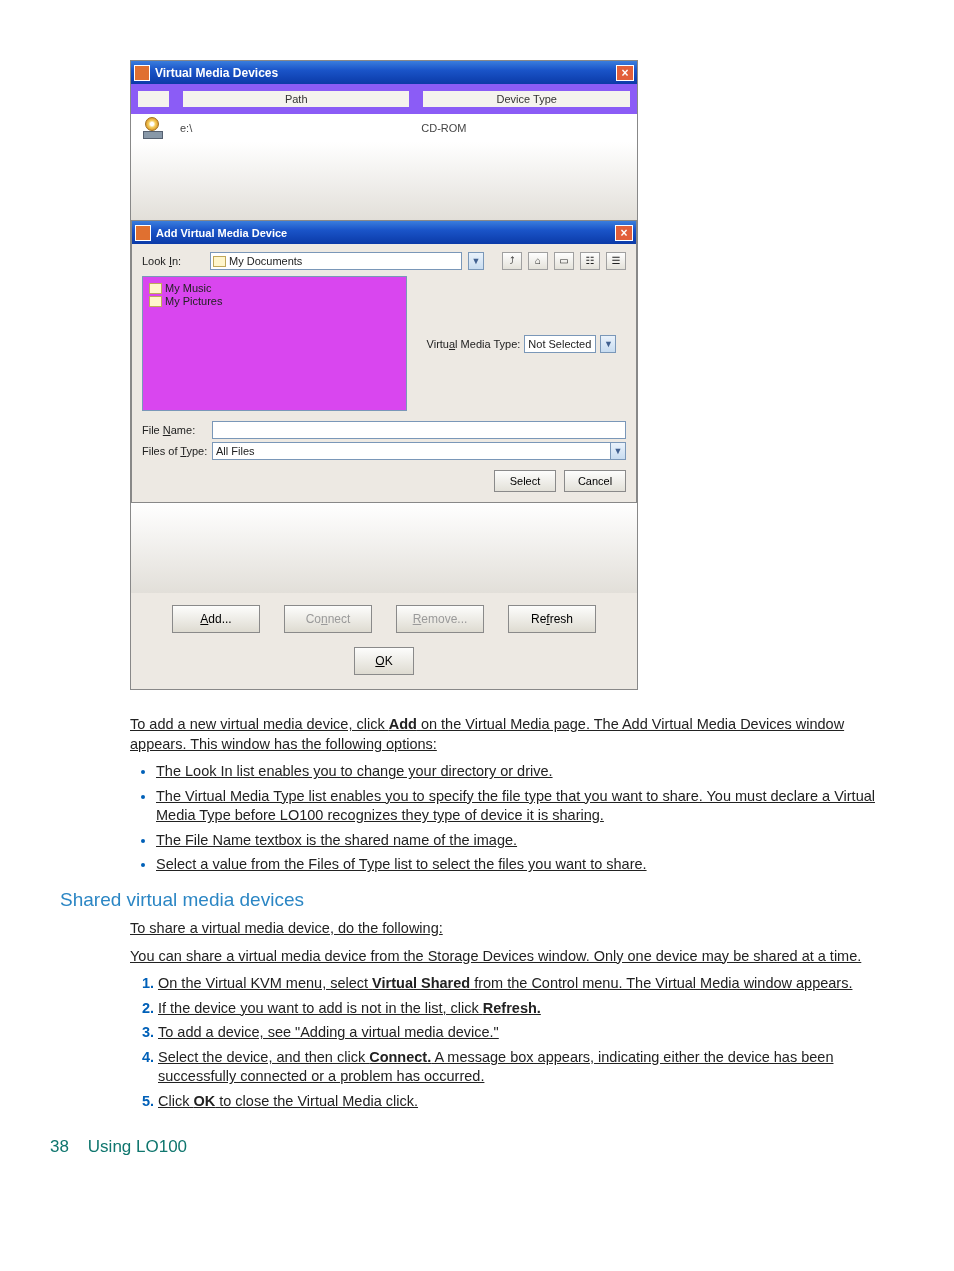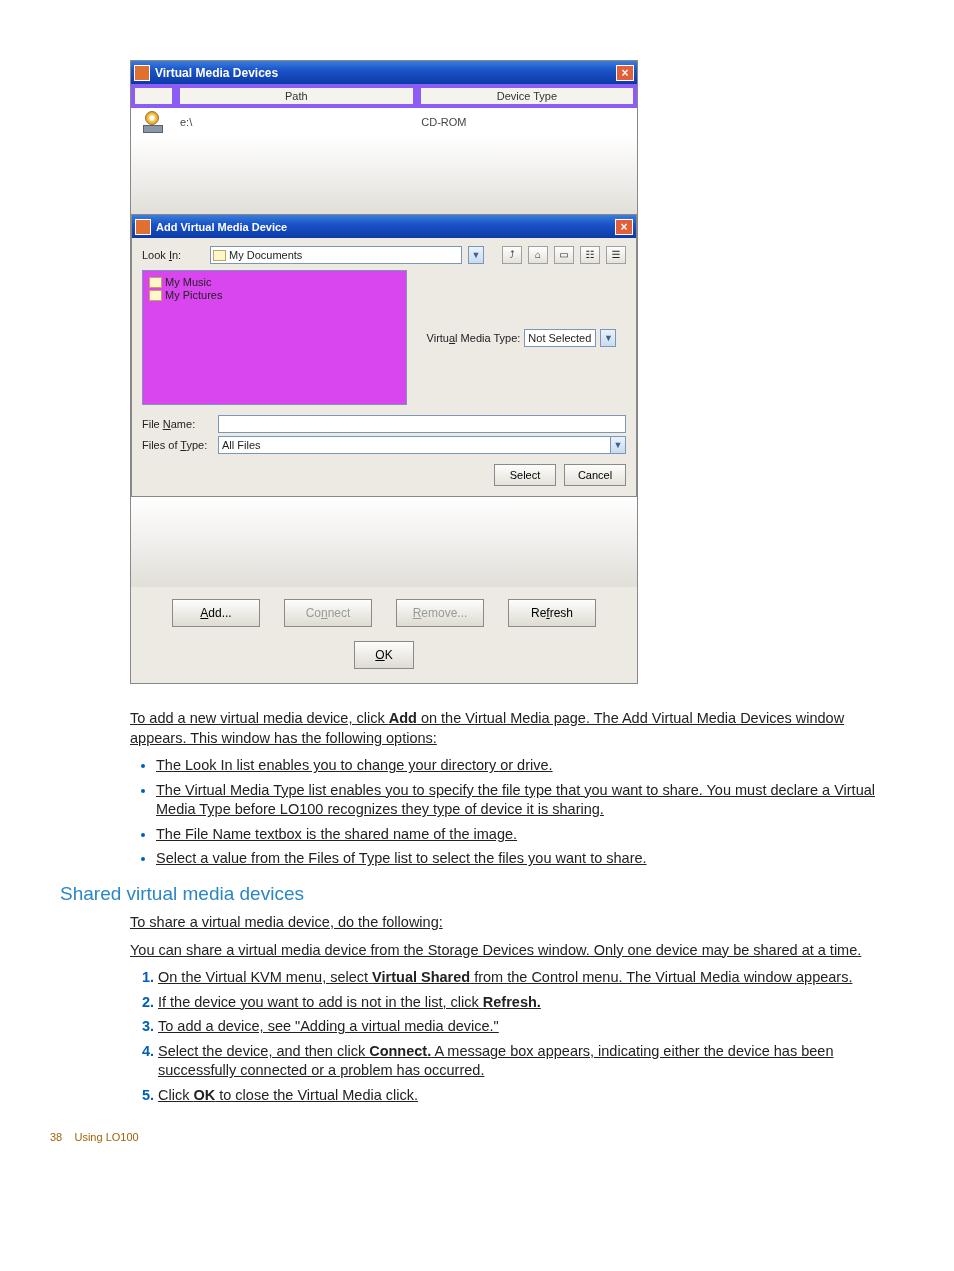--- a/index.html
+++ b/index.html
@@ -47,21 +47,21 @@
     cursor: pointer;
   }
 
   .table-head {
     display: flex;
     background: #f5f3ee;
     font-size: 11px;
     color: #333;
   }
   .th {
-    border: 4px solid #8b5cf6;
+    border: 7px solid #8b5cf6;
     padding: 2px 4px;
     text-align: center;
   }
   .th.icon-col { width: 45px; }
   .th.path-col { flex: 1.1; }
   .th.type-col { flex: 1; }
 
   .row {
     display: flex;
     background: #fff;
@@ -151,21 +151,21 @@
     display:flex; align-items:center; justify-content:center;
     font-size:11px;
   }
   .vm-type-inner { display:flex; align-items:center; gap:4px; }
   .vm-sel {
     border:1px solid #7a97b8; background:#fff;
     padding:1px 3px; min-width:72px; height:18px;
     display:flex; align-items:center; font-size:11px;
   }
 
-  .fn-row { display:flex; align-items:center; gap:6px; margin:3px 0; }
+  .fn-row { display:flex; align-items:center; margin:3px 0; }
   .fn-row .lbl2 { width:70px; font-size:11px; }
   .fn-input {
     flex:1; border:1px solid #7a97b8; background:#fff; height:18px;
     font-size:11px; padding:0 3px;
   }
   .ft-combo { flex:1; display:flex; }
   .ft-combo .txt {
     flex:1; border:1px solid #7a97b8; border-right:none; background:#fff;
     height:18px; padding:8px 3px; font-size:11px; display:flex; align-items:center;
   }
@@ -199,21 +199,21 @@
   
   .body-text { font-size: 14.5px; line-height: 1.35; color:#222; margin: 0 10px 0 80px; text-decoration: underline; }
   .body-text p { margin: 8px 0; }
   ul.bul { margin: 6px 0 14px 0; padding-left: 26px; }
   ul.bul li { margin: 5px 0; }
   ul.bul li::marker { color:#0060b8; }
   h2.sub { font-weight: normal; color: #2b86c4; font-size: 19px; margin: 14px 0 6px 10px; }
   ol.steps { margin:6px 0; padding-left:28px; }
   ol.steps li { margin:5px 0; }
   ol.steps li::marker { color:#0060b8; font-weight:bold; }
-  .footer { font-size: 11px; margin-top: 26px; margin-left: 0; color:#a16207; }
+  .footer { font-size: 17px; margin-top: 26px; margin-left: 0; color:#0f766e; }
   .bold { font-weight: bold; }
 </style>
 </head>
 <body>
 
 <div class="page">
 
   <div class="vmd-window">
     <div class="titlebar">
       <div class="app-icon"></div>

